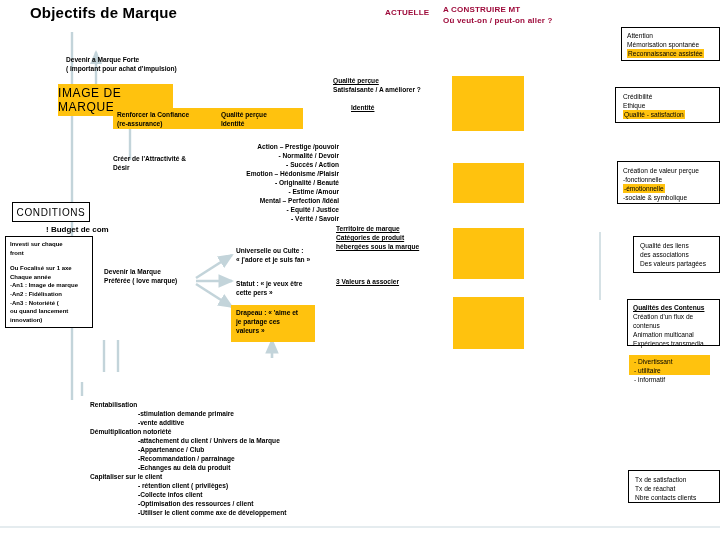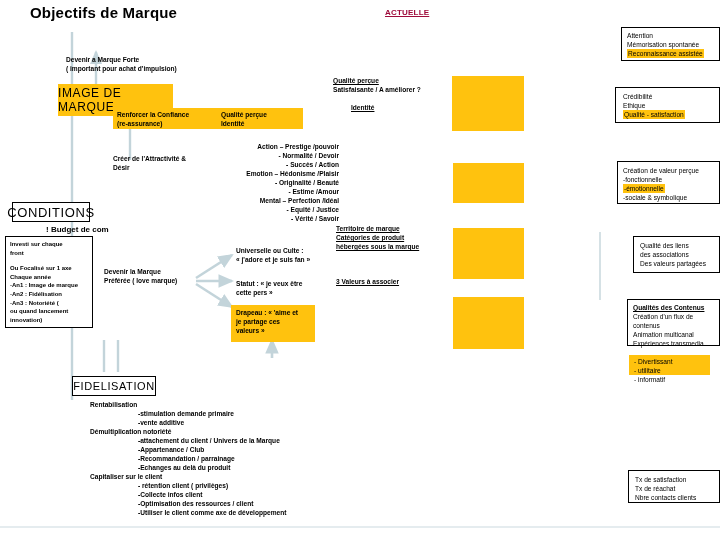--- a/index.html
+++ b/index.html
@@ -6,21 +6,21 @@
   body{
     width:720px;height:540px;background:#ffffff;position:relative;overflow:hidden;
     font-family:"Liberation Sans","DejaVu Sans",sans-serif;color:#000;
   }
   .stage{position:absolute;left:0;top:0;width:720px;height:540px;}
   .abs{position:absolute;}
   
   .slide-title{
     left:30px;top:4px;font-size:15px;font-weight:bold;letter-spacing:.2px;
   }
-  .hdr-red{color:#9e0b3b;font-weight:bold;font-size:8px;letter-spacing:.2px;text-decoration:underline;}
+  .hdr-red{color:#9e0b3b;font-weight:bold;font-size:8px;letter-spacing:.2px;}
   
   .framed{
     border:1px solid #000;background:#fff;box-sizing:border-box;
   }
   .orangebox{background:#FFC20E;}
   .orange-hl{background:#FFC20E;display:inline-block;padding:0 1px;}
   .lbl-box{
     border:1px solid #000;background:#fff;box-sizing:border-box;
     display:flex;align-items:center;justify-content:center;
     font-size:12px;letter-spacing:.6px;
@@ -62,20 +62,24 @@
     <line x1="272" y1="358" x2="272" y2="340" stroke="#C3D4DA" stroke-width="2.6" marker-end="url(#ah)"></line>
 
     <line x1="0" y1="527" x2="720" y2="527" stroke="#DCE6EA" stroke-width="1.6"></line>
     <line x1="600" y1="232" x2="600" y2="300" stroke="#C3D4DA" stroke-width="1.4"></line>
   </svg>
 
   <div class="abs slide-title">Objectifs de Marque</div>
 
   <div class="abs hdr-red" style="left:385px;top:8px;">ACTUELLE</div>
 
+  <div class="abs" style="left:443px;top:5px;">
+    <div class="hdr-red">A CONSTRUIRE MT</div>
+    <div class="hdr-red" style="margin-top:2px;">Où veut-on / peut-on aller ?</div>
+  </div>
 
   <div class="abs tiny7 bold" style="left:66px;top:55px;width:190px;">
     <div>Devenir a Marque Forte</div>
     <div>( important pour achat d'impulsion)</div>
   </div>
 
   <div class="abs lbl-box onorange" style="left:58px;top:84px;width:115px;height:32px;">
     <span>IMAGE DE MARQUE</span>
   </div>
 
@@ -100,21 +104,21 @@
     <div>- Succès / Action</div>
     <div>Emotion – Hédonisme /Plaisir</div>
     <div>- Originalité / Beauté</div>
     <div>- Estime /Amour</div>
     <div>Mental – Perfection /Idéal</div>
     <div>- Equité / Justice</div>
     <div>- Vérité / Savoir</div>
   </div>
 
   <div class="abs lbl-box" style="left:12px;top:202px;width:78px;height:20px;">
-    <span style="font-size:13px;">CONDITIONS</span>
+    <span style="font-size:10px;">CONDITIONS</span>
   </div>
   <div class="abs" style="left:18px;top:225px;font-size:8px;font-weight:bold;padding-left:28px;">! Budget de com</div>
 
   <div class="abs framed tiny" style="left:5px;top:236px;width:88px;height:92px;padding:3px 3px 0 4px;">
     <div class="bold">Investi sur chaque</div>
     <div class="bold">front</div>
     <div style="height:7px;"></div>
     <div class="bold">Ou Focalisé sur 1 axe</div>
     <div class="bold">Chaque année</div>
     <div class="bold">-An1 : Image de marque</div>
@@ -201,23 +205,20 @@
     <div>- utilitaire</div>
     <div style="background:#fff;margin:0 -5px -2px -5px;padding:0 0 0 5px;">- informatif</div>
   </div>
 
   <div class="abs framed tiny7" style="left:628px;top:470px;width:92px;height:33px;padding:4px 0 0 6px;">
     <div>Tx de satisfaction</div>
     <div>Tx de réachat</div>
     <div>Nbre contacts clients</div>
   </div>
 
-  <div class="abs lbl-box" style="left:72px;top:376px;width:84px;height:20px;">
-    <span style="font-size:11px;">FIDELISATION</span>
-  </div>
 
   <div class="abs tiny7 bold" style="left:90px;top:400px;width:330px;">
 
     <div>
       <div>Rentabilisation</div>
       <div style="padding-left:48px;">
         <div>-stimulation demande primaire</div>
         <div>-vente additive</div>
       </div>
     </div>

